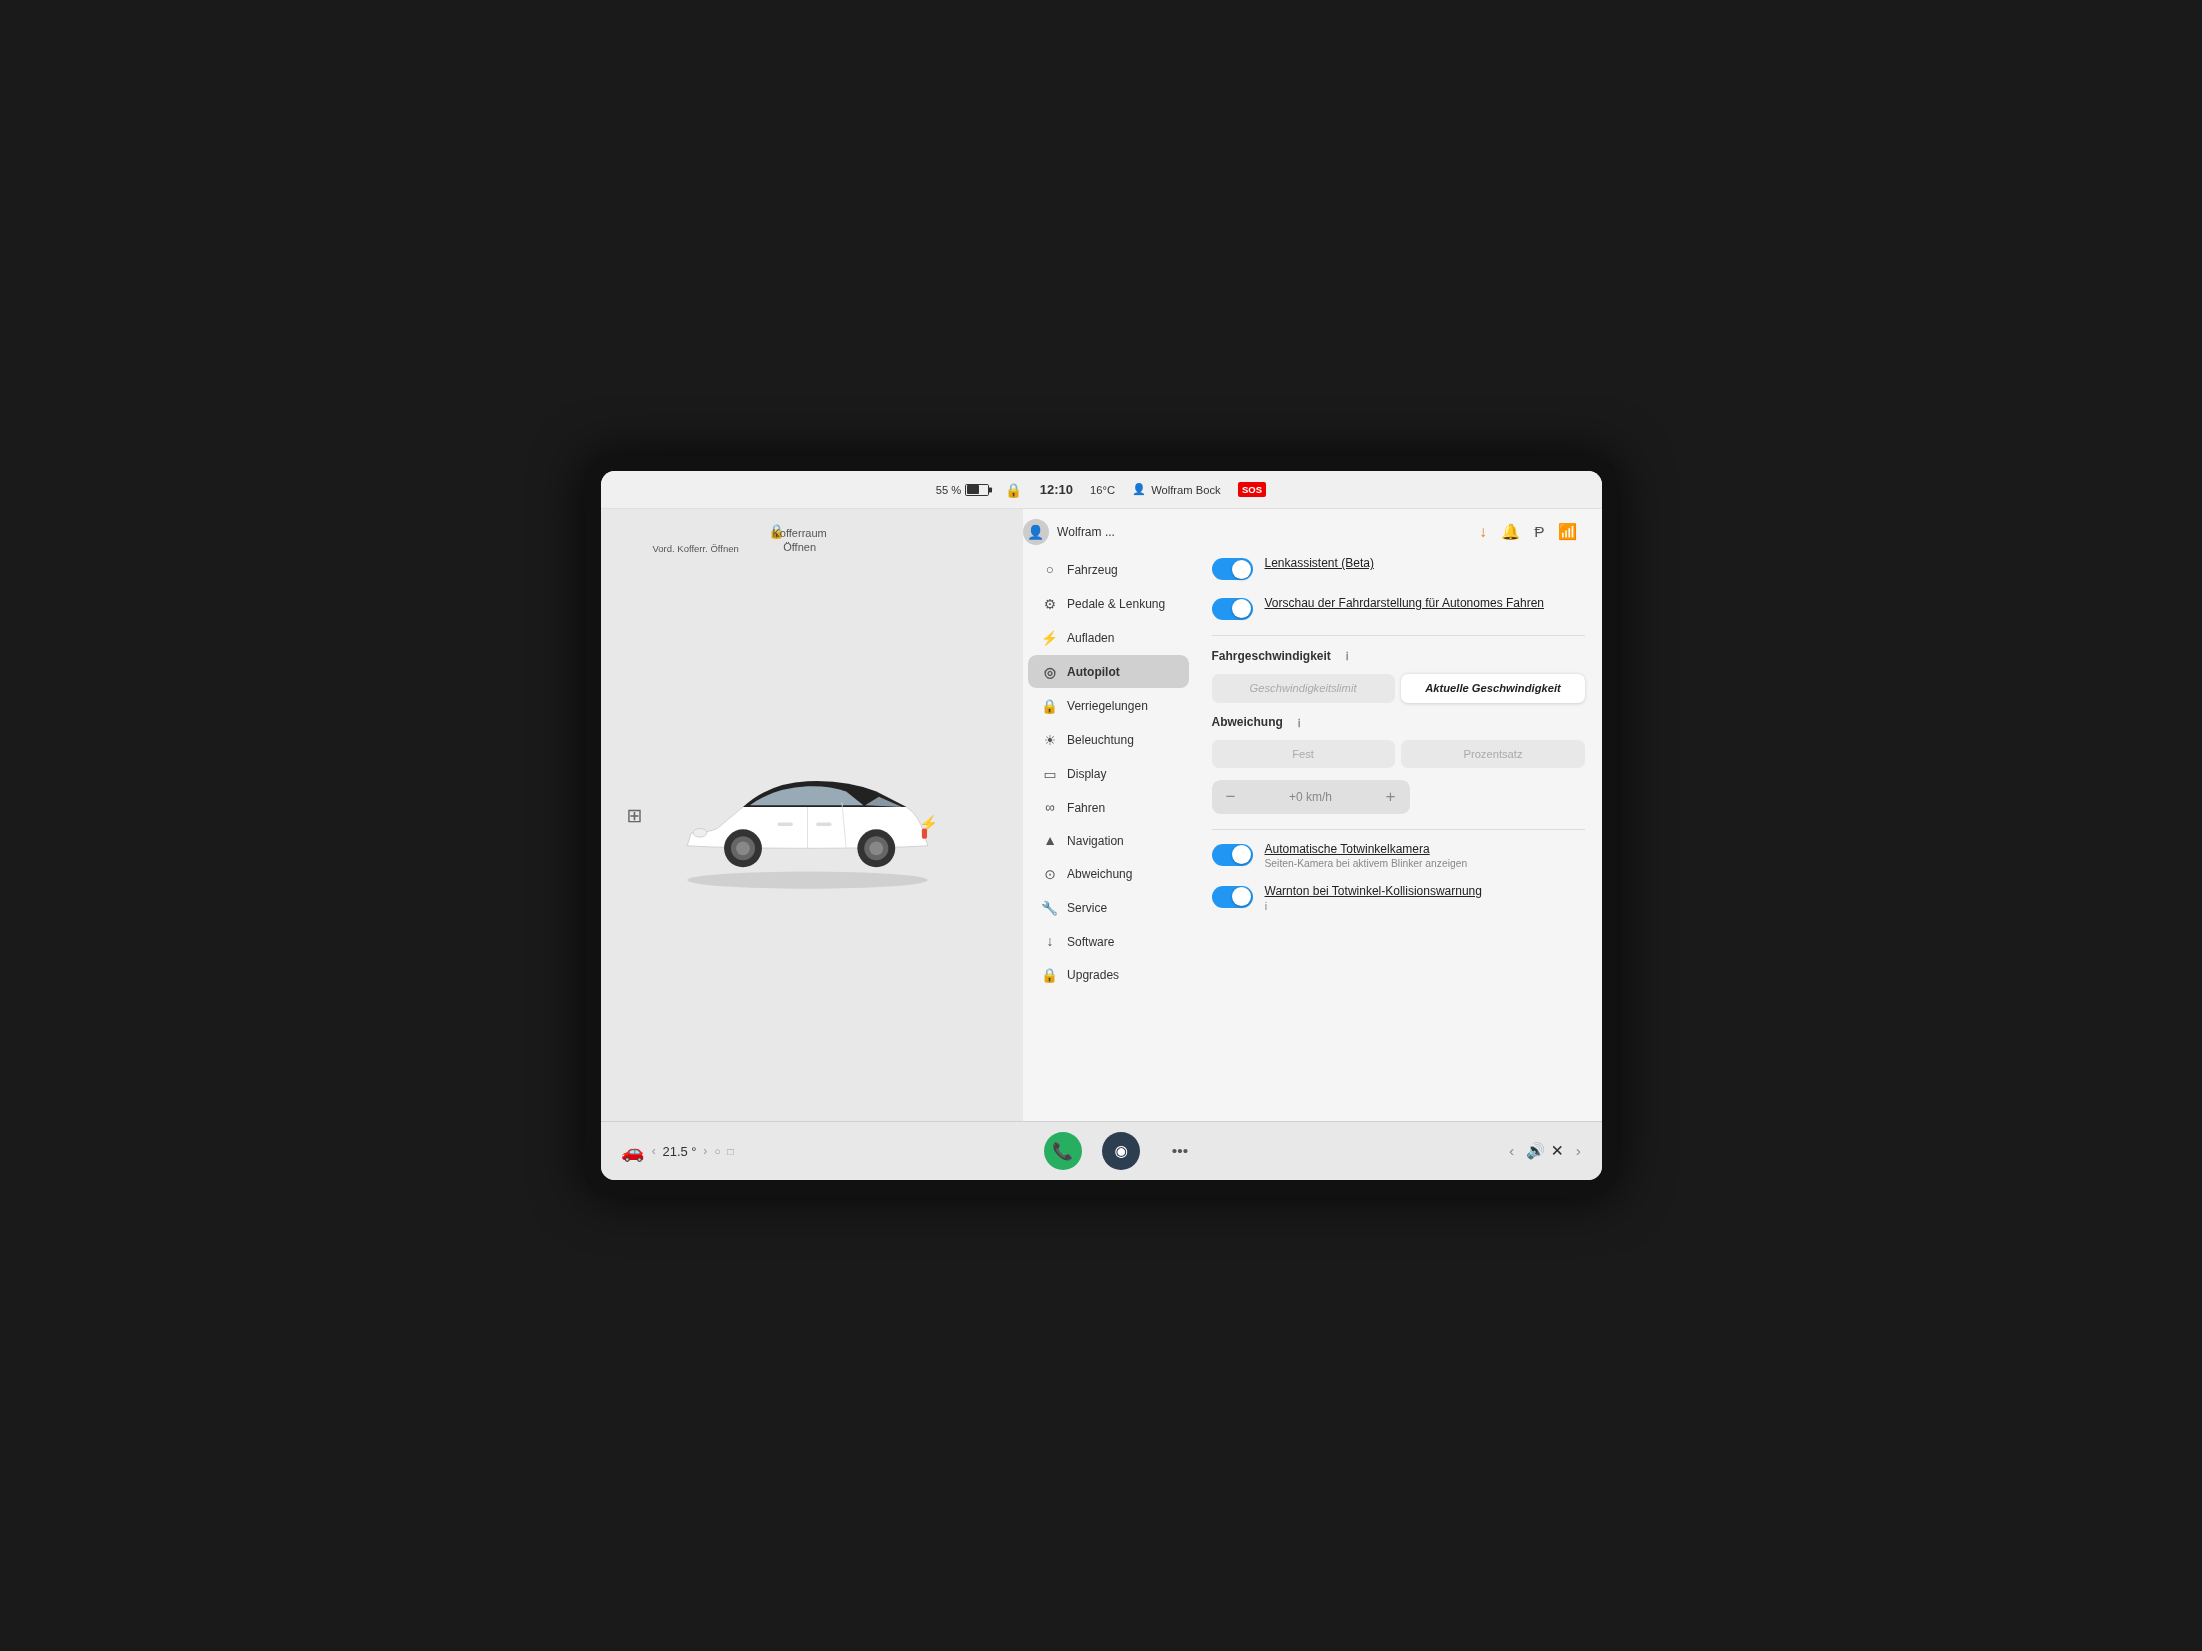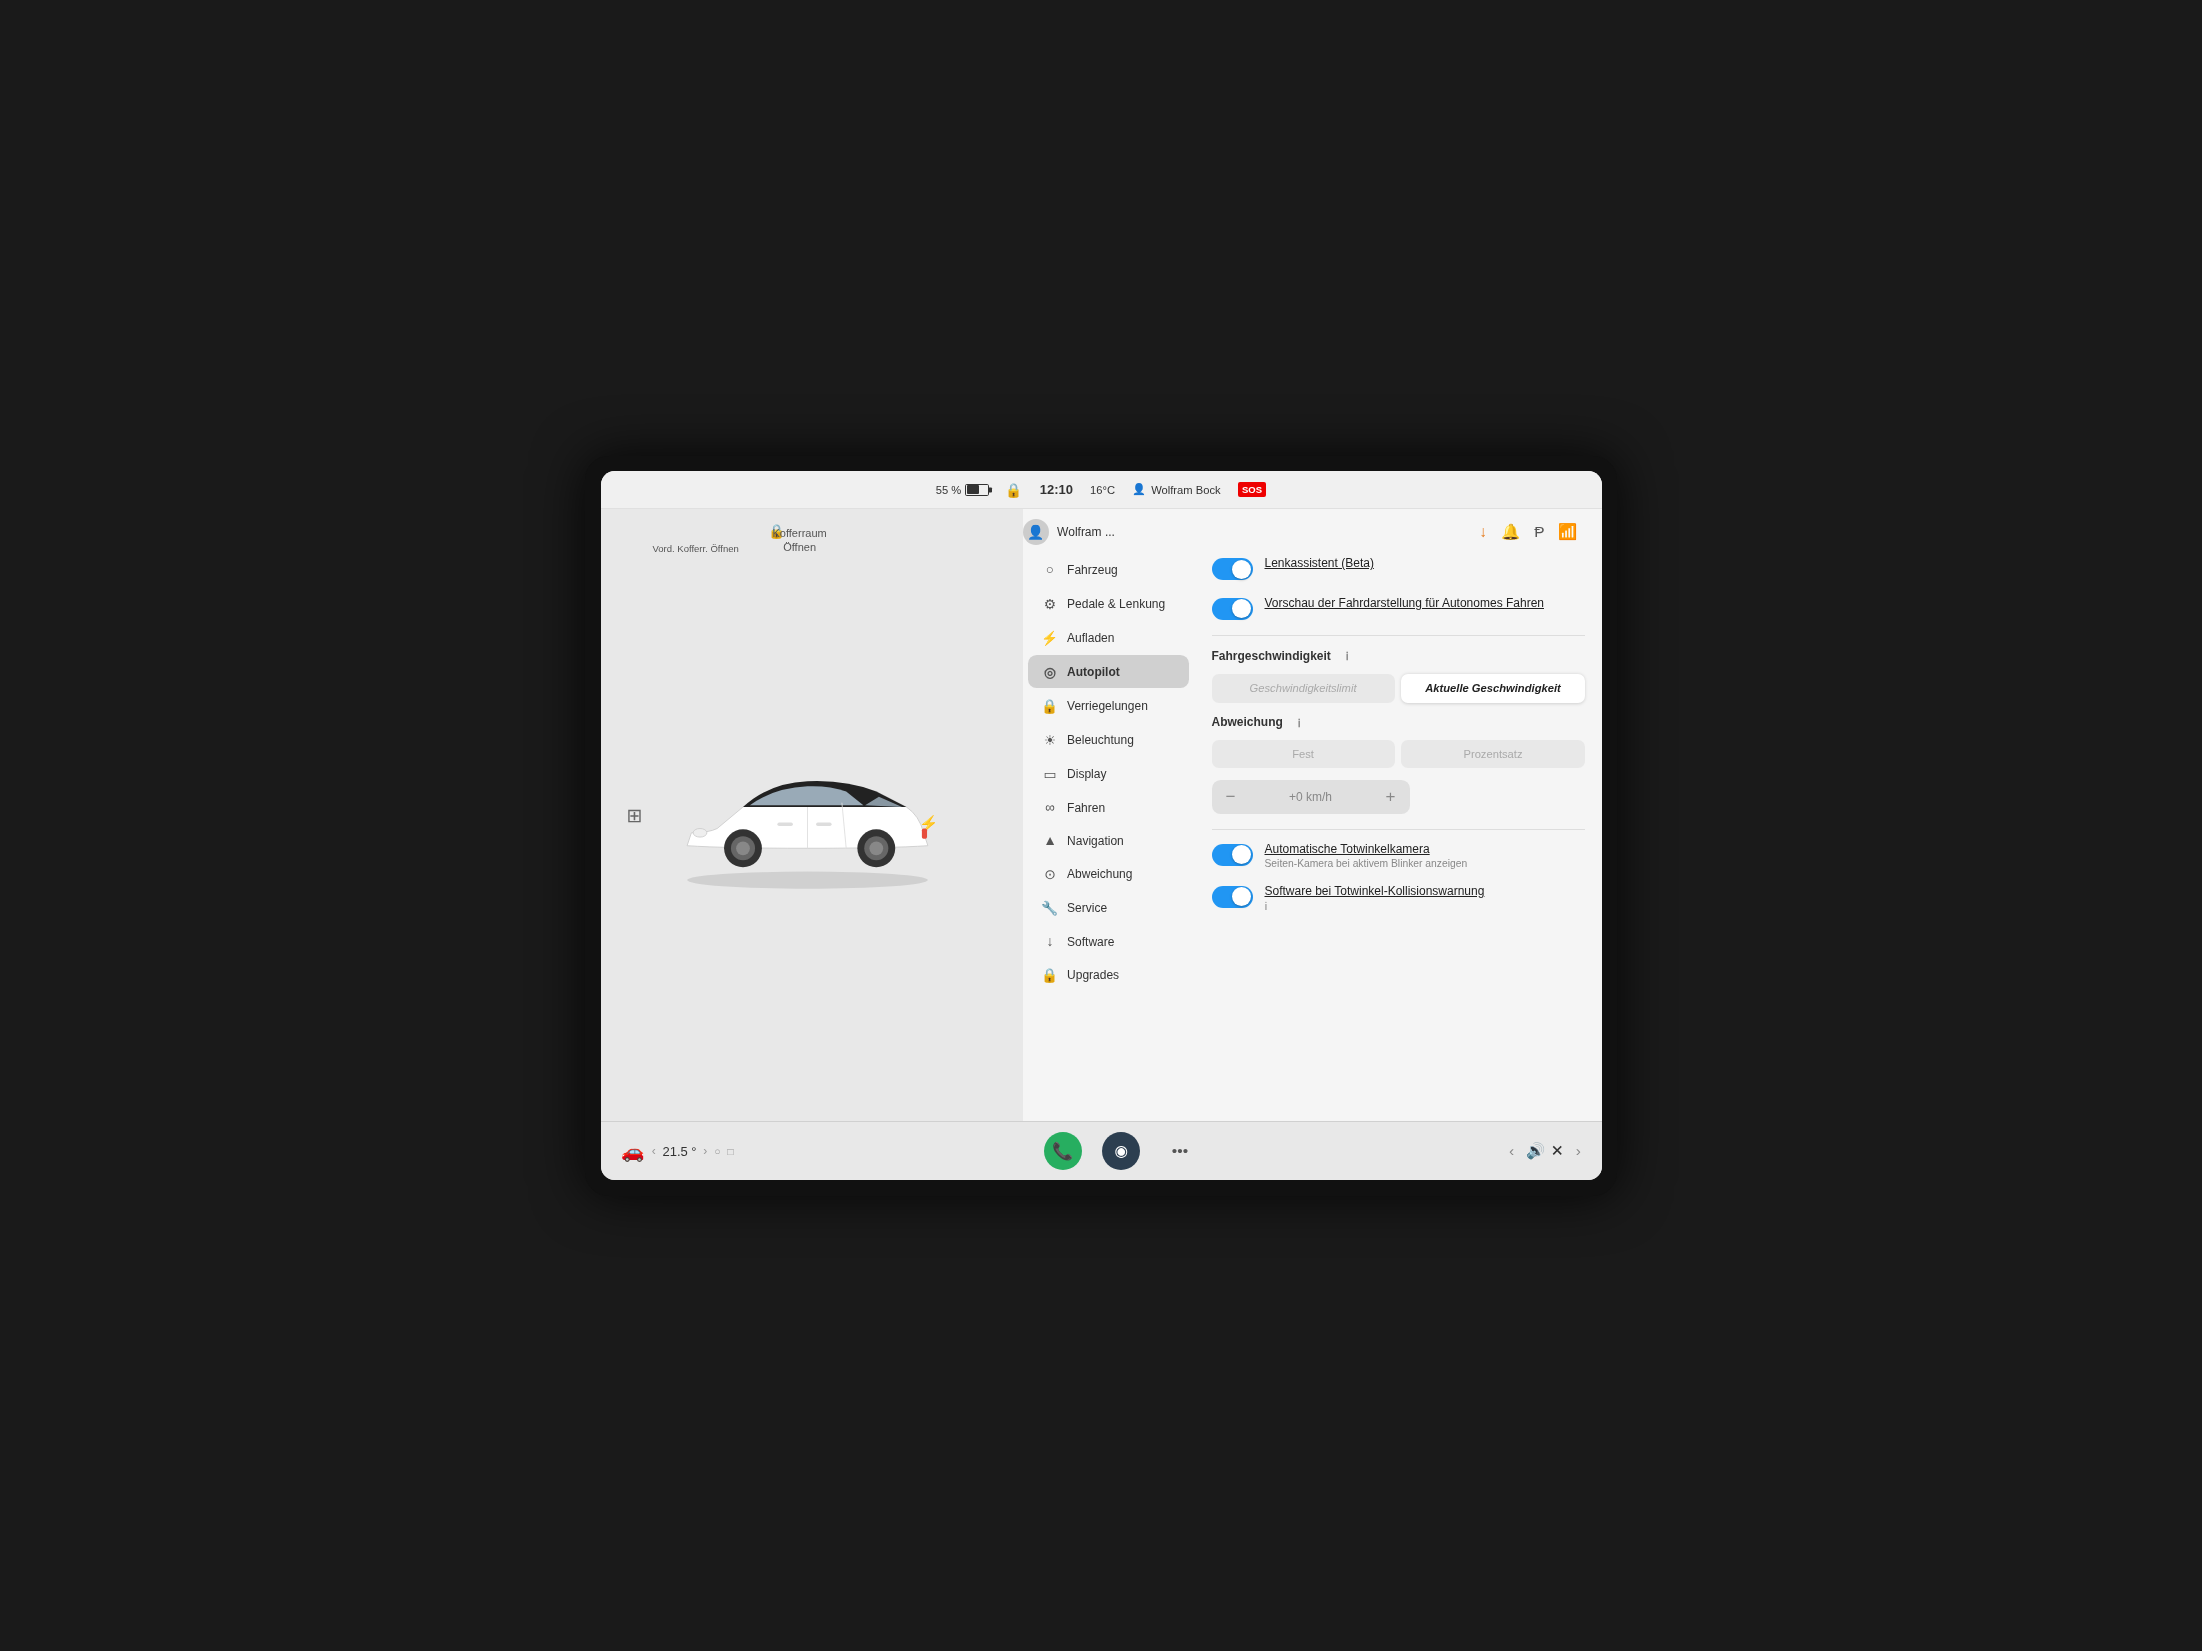--- a/index.html
+++ b/index.html
@@ -657,21 +657,21 @@
             <div class="toggle"></div>
             <div class="setting-text">
               <div class="setting-label">Automatische Totwinkelkamera</div>
               <div class="setting-sublabel">Seiten-Kamera bei aktivem Blinker anzeigen</div>
             </div>
           </div>
 
           <div class="setting-row">
             <div class="toggle"></div>
             <div class="setting-text">
-              <div class="setting-label">Software bei Totwinkel-Kollisionswarnung</div>
+              <div class="setting-label">Warnton bei Totwinkel-Kollisionswarnung</div>
               <span class="info-icon">ℹ</span>
             </div>
           </div>
 
         </div>
       </div>
     </div>
 
     <div class="taskbar">
       <div class="taskbar-left">

